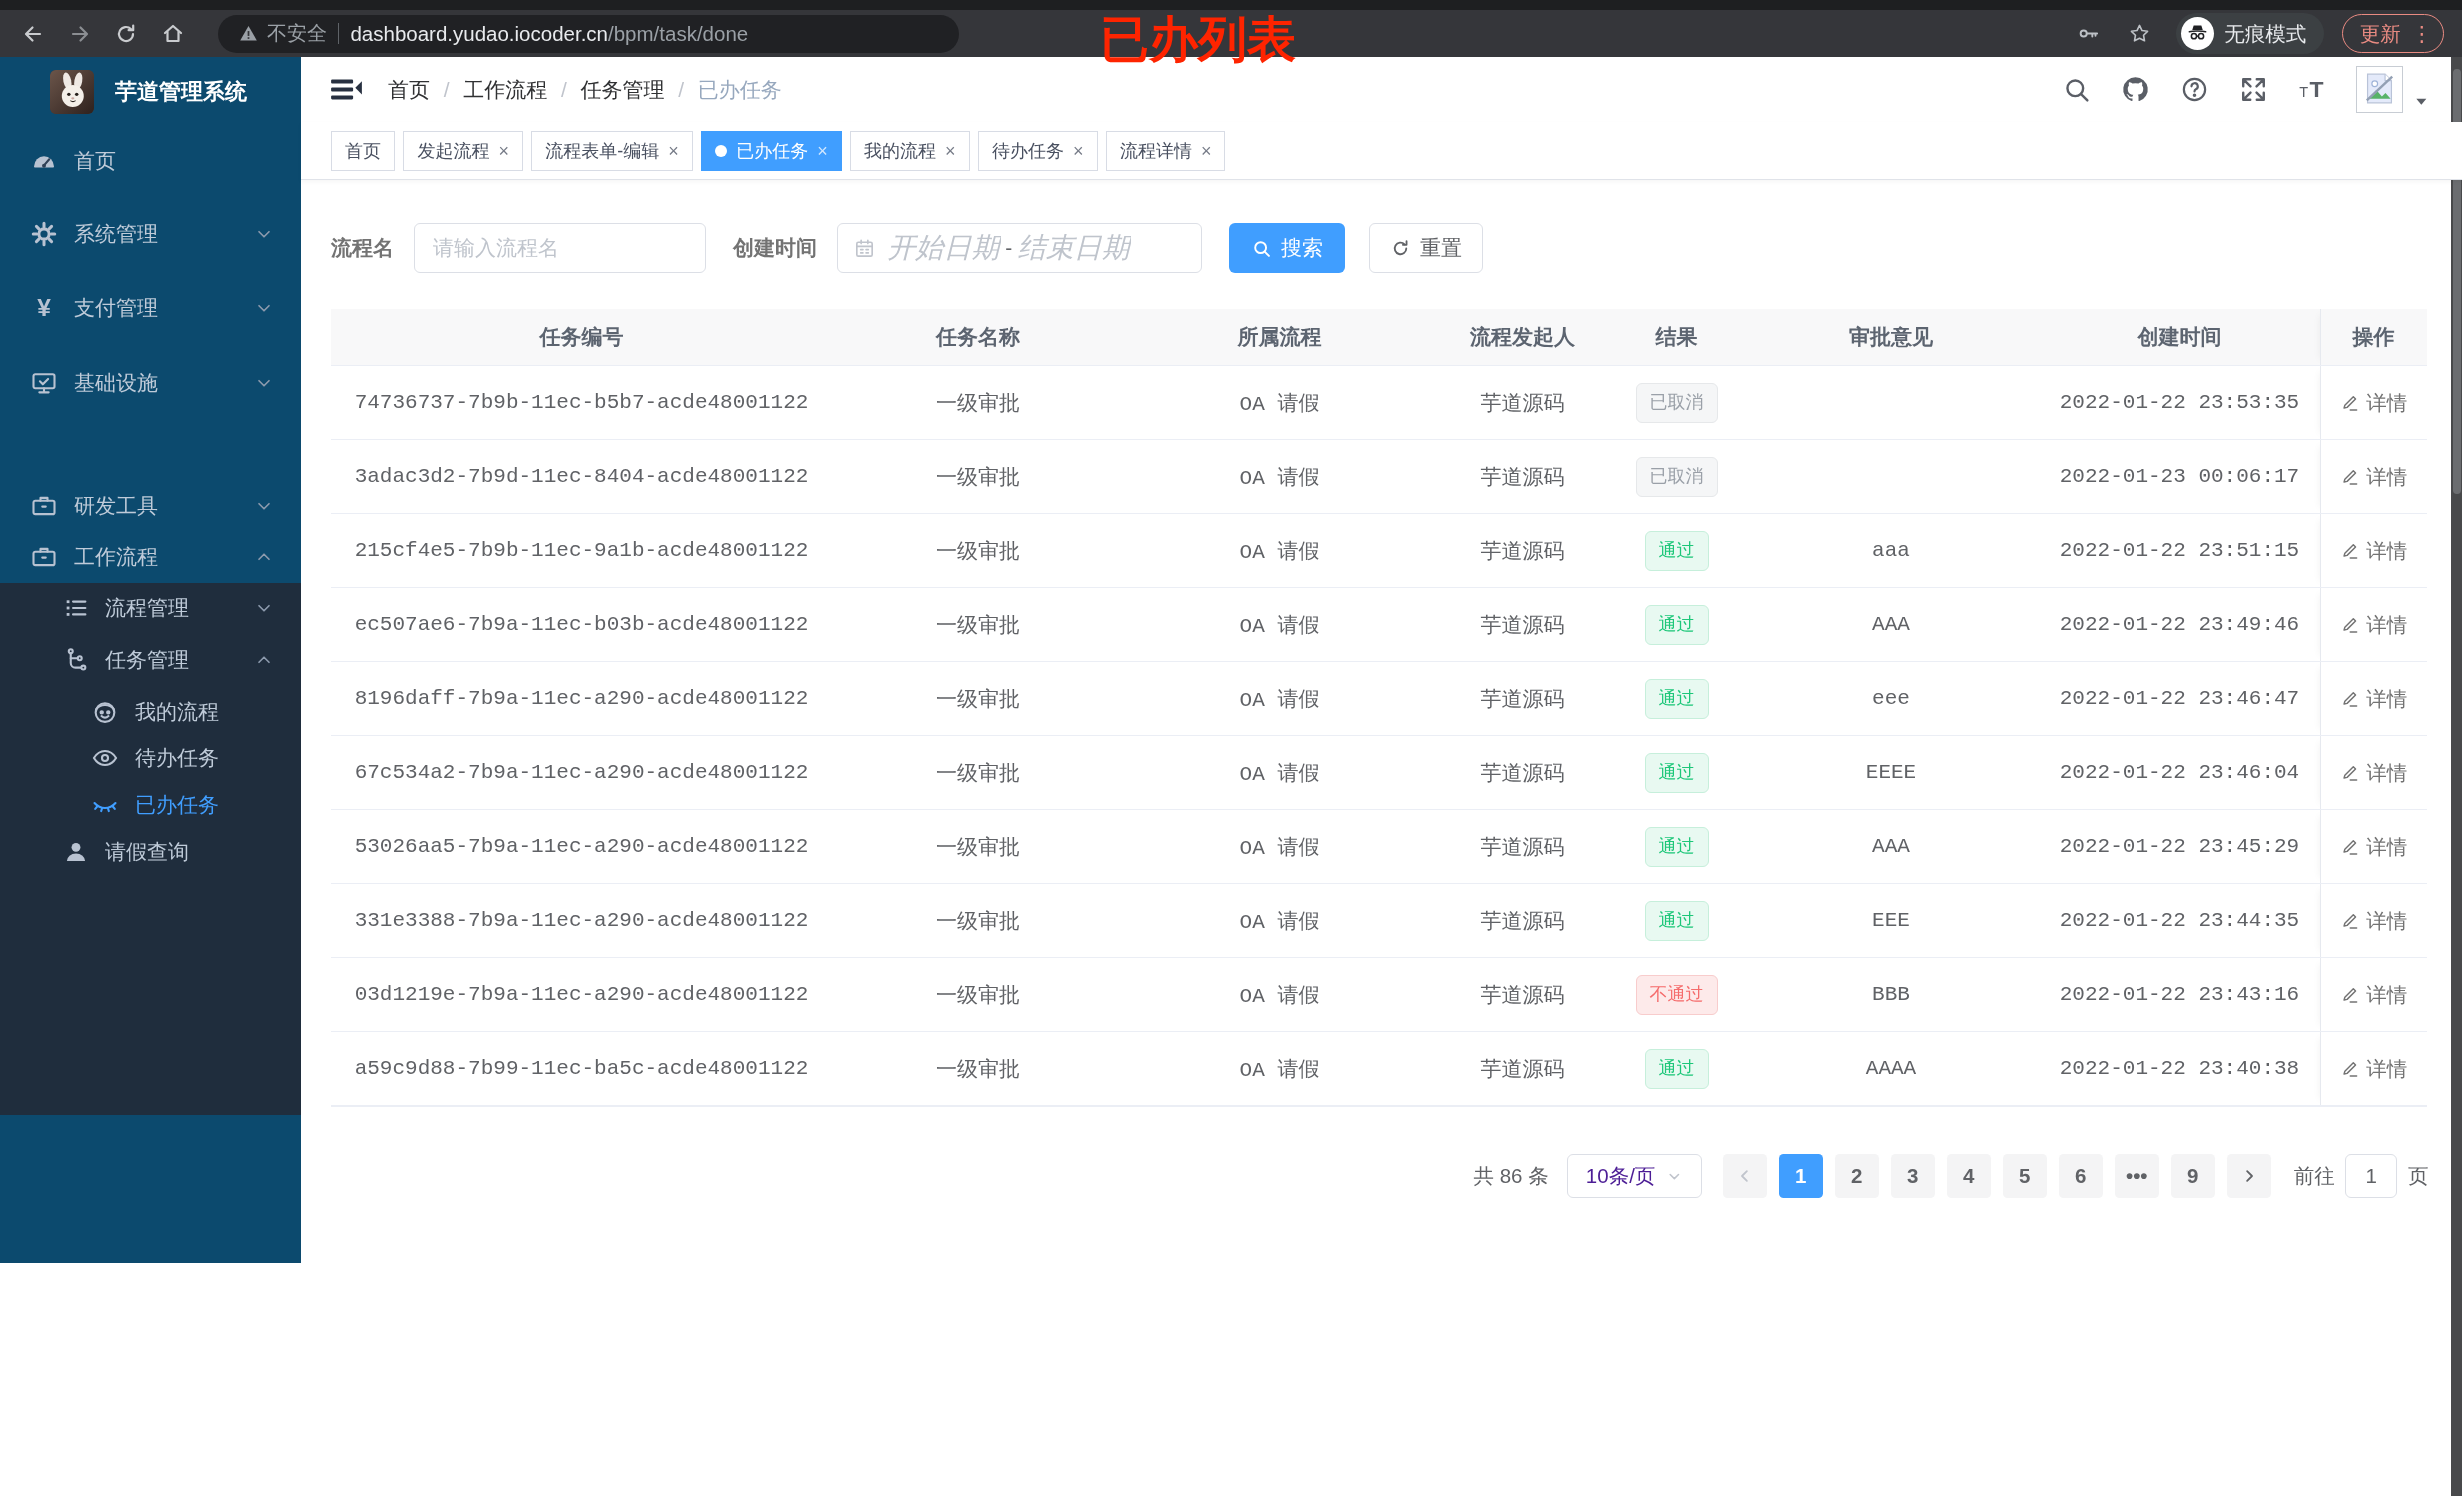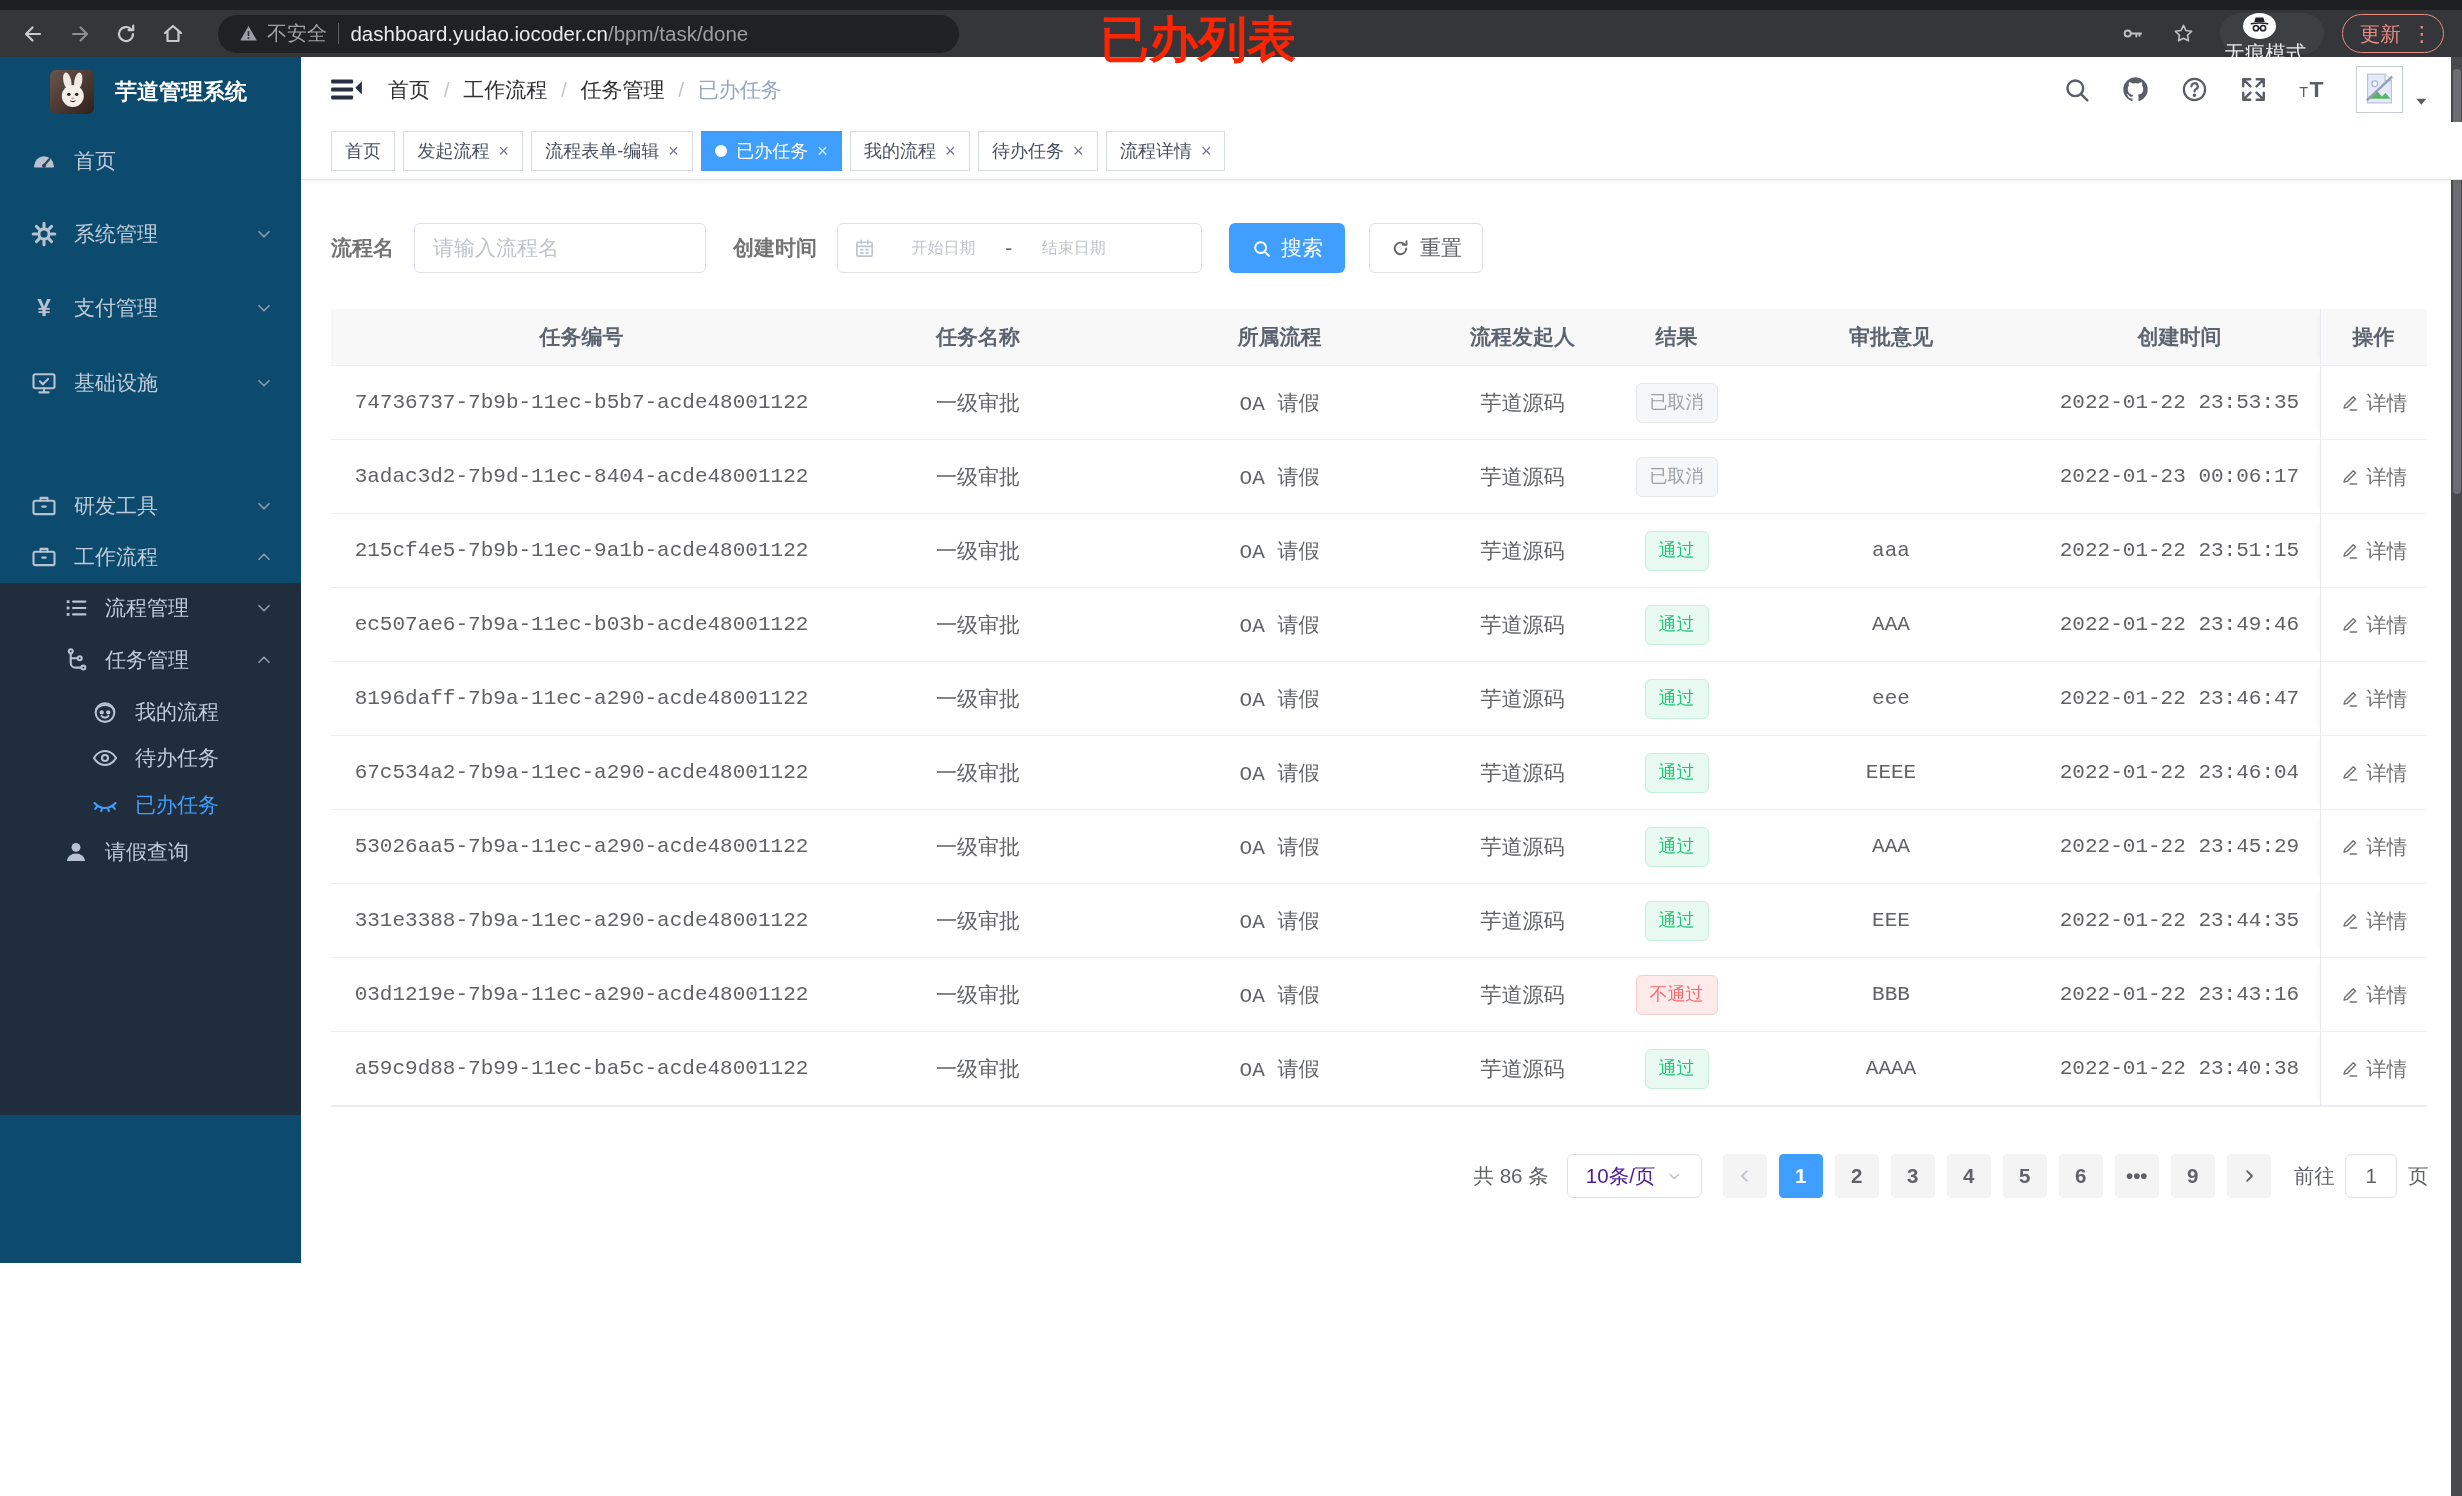--- a/index.html
+++ b/index.html
@@ -17,21 +17,21 @@
   .urlbar { margin-left:13.7px; width:741px; height:38px; background:#202124; border-radius:19px; display:flex; align-items:center; padding:0 20px; color:#9aa0a6; }
   .urlbar .warn svg { width:21px; height:21px; display:block; }
   .sec-label { font-size:20px; color:#9aa0a6; margin:0 10.6px 0 7.6px; }
   .url-sep { width:0.8px; height:21px; background:#5f6368; margin-right:12px; }
   .url-text { font-size:20.5px; white-space:nowrap; }
   .url-domain { color:#e8eaed; }
   .url-path { color:#9aa0a6; }
   .chrome-right { margin-left:auto; display:flex; align-items:center; }
   .cicon { width:30px; height:30px; display:flex; align-items:center; justify-content:center; color:#bdc1c6; margin-right:21px; }
   .cicon svg { width:23px; height:23px; }
-  .incog-chip { height:41px; background:#3c4043; border-radius:20.5px; display:flex; align-items:center; padding:0 18px 0 4.6px; margin-right:18px;flex-direction:column; }
+  .incog-chip { height:41px; background:#3c4043; border-radius:20.5px; display:flex; align-items:center; padding:0 18px 0 4.6px; margin-right:18px; }
   .incog-circle { width:33px; height:33px; border-radius:50%; background:#fff; display:flex; align-items:center; justify-content:center; margin-right:10.6px; }
   .incog-circle svg { width:23px; height:23px; }
   .incog-label { color:#e8eaed; font-size:20.5px; }
   .update-pill { height:39px; border:1.5px solid #ea8b82; border-radius:21px; color:#ea8b82; display:flex; align-items:center; padding:0 10.6px 0 16.7px; }
   .update-label { font-size:20.5px; margin-right:10.6px; }
   .update-dots { font-size:21px; letter-spacing:0; line-height:1; }
 
   
   .annotation { position:absolute; left:1100px; top:10.6px; z-index:50; color:#fe2400; font-size:49px; font-weight:bold; line-height:1.15; white-space:nowrap; }
 
@@ -87,21 +87,21 @@
   
   .content { padding:43px 30px 0 30px; }
   .filter { display:flex; align-items:center; }
   .f-label { font-size:21px; font-weight:600; color:#737373; margin-right:20px; white-space:nowrap; }
   .f-label2 { margin-left:27px; }
   .f-input { width:292px; height:50px; border:0.8px solid #dcdfe6; border-radius:6px; font-size:21px; color:#606266; padding:0 18px; outline:none; font-family:inherit; }
   .f-input::placeholder, .dr-part::placeholder, .goto-input::placeholder { color:#bfc4cc; }
   .daterange { width:365px; height:50px; border:0.8px solid #dcdfe6; border-radius:6px; display:flex; align-items:center; padding:0 15px; margin-left:0; }
   .dr-icon { color:#c0c4cc; display:flex; margin-right:10.6px; }
   .dr-icon svg { width:23px; height:23px; }
-  .dr-part { border:none; outline:none; width:114px; font-size:16px; color:#606266; text-align:center; font-family:inherit; background:transparent; }
+  .dr-part { border:none; outline:none; width:114px; font-size:28px; color:#606266; text-align:center; font-family:inherit; background:transparent;font-style:italic; }
   .dr-sep { color:#606266; font-size:21px; margin:0 4.6px; }
   .btn { height:50px; border-radius:6px; display:inline-flex; align-items:center; justify-content:center; font-size:21px; cursor:pointer; border:0.8px solid transparent; white-space:nowrap; }
   .btn svg { width:21px; height:21px; margin-right:9px; }
   .btn-search { background:#409eff; color:#fff; padding:0 21px; margin-left:27px; }
   .btn-reset { background:#fff; color:#606266; border-color:#dcdfe6; padding:0 20px; margin-left:24px; }
 
   
   .table { margin-top:36px; width:2096px; border-bottom:0.8px solid #ebeef5; font-size:21px; }
   .trow { display:grid; grid-template-columns:501px 292px 311px 175px 133px 296px 281px 106px; align-items:center;font-family:Liberation Mono, monospace; }
   .thead { height:57px; background:#f8f8f9; color:#5c6470; font-weight:600; border-bottom:0.8px solid #ebeef5; }

